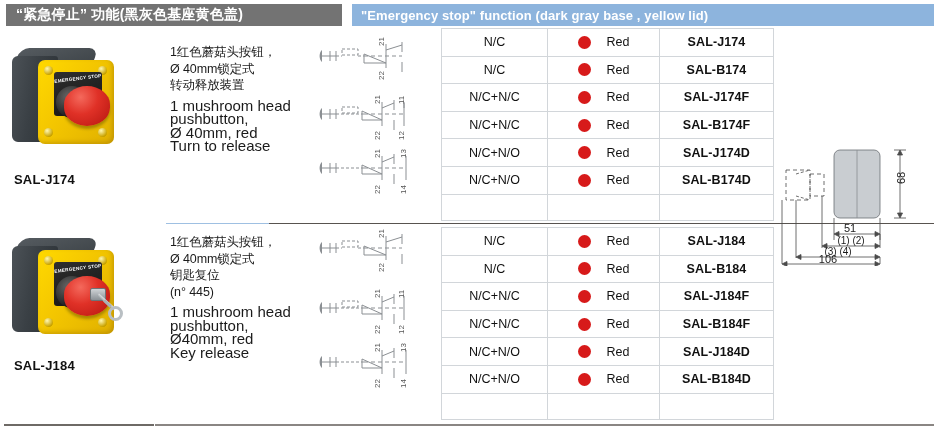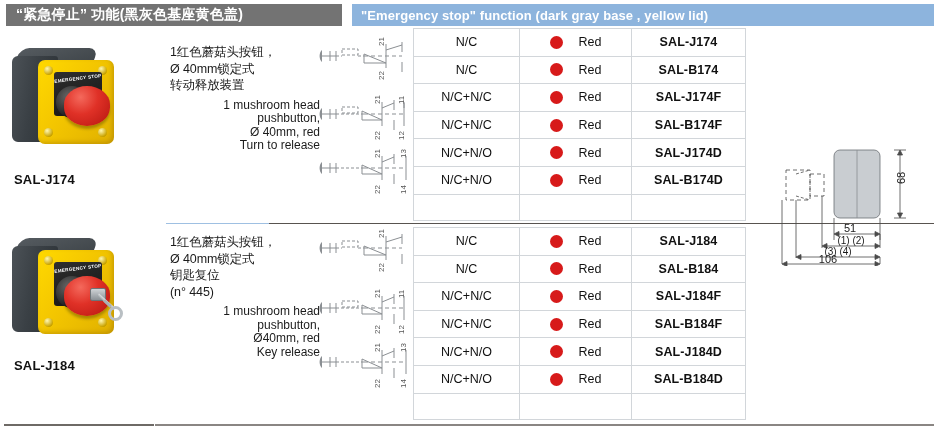--- a/index.html
+++ b/index.html
@@ -157,39 +157,38 @@
 
   
   .desc { position: absolute; width: 150px; }
   .desc-1 { left: 170px; top: 44px; }
   .desc-2 { left: 170px; top: 234px; }
   .desc-cn {
     font-size: 12.5px; line-height: 16.5px; color: #1b1b1b;
     letter-spacing: -.1px;
   }
   .desc-en {
-    font-size: 12px; line-height: 13.5px; color: #1b1b1b;
+    font-size: 15px; line-height: 13.5px; color: #1b1b1b;
     margin-top: 5px;
-    text-align: right;
   }
 
   
   .schem { position: absolute; }
   .s1a { left: 318px; top: 36px; }
   .s1b { left: 318px; top: 92px; }
   .s1c { left: 318px; top: 146px; }
   .s2a { left: 318px; top: 228px; }
   .s2b { left: 318px; top: 286px; }
   .s2c { left: 318px; top: 340px; }
 
   
   .tbl { position: absolute; left: 413px; }
   .tbl-1 { top: 28px; }
   .tbl-2 { top: 227px; }
-  .tbl table { border-collapse: collapse; }
+  .tbl table { border-collapse: collapse; margin-left: 28px; }
   .tbl td {
     border: 1px solid #d2d6da;
     height: 27.6px; padding: 0;
     font-size: 12.5px; color: #111;
     text-align: center; vertical-align: middle;
   }
   .c-contact { width: 106px; }
   .c-color   { width: 112px; }
   .c-part    { width: 114px; font-weight: bold; font-size: 13px; letter-spacing: .1px; }
   .color-cell { display: flex; align-items: center; justify-content: center; gap: 16px; }

